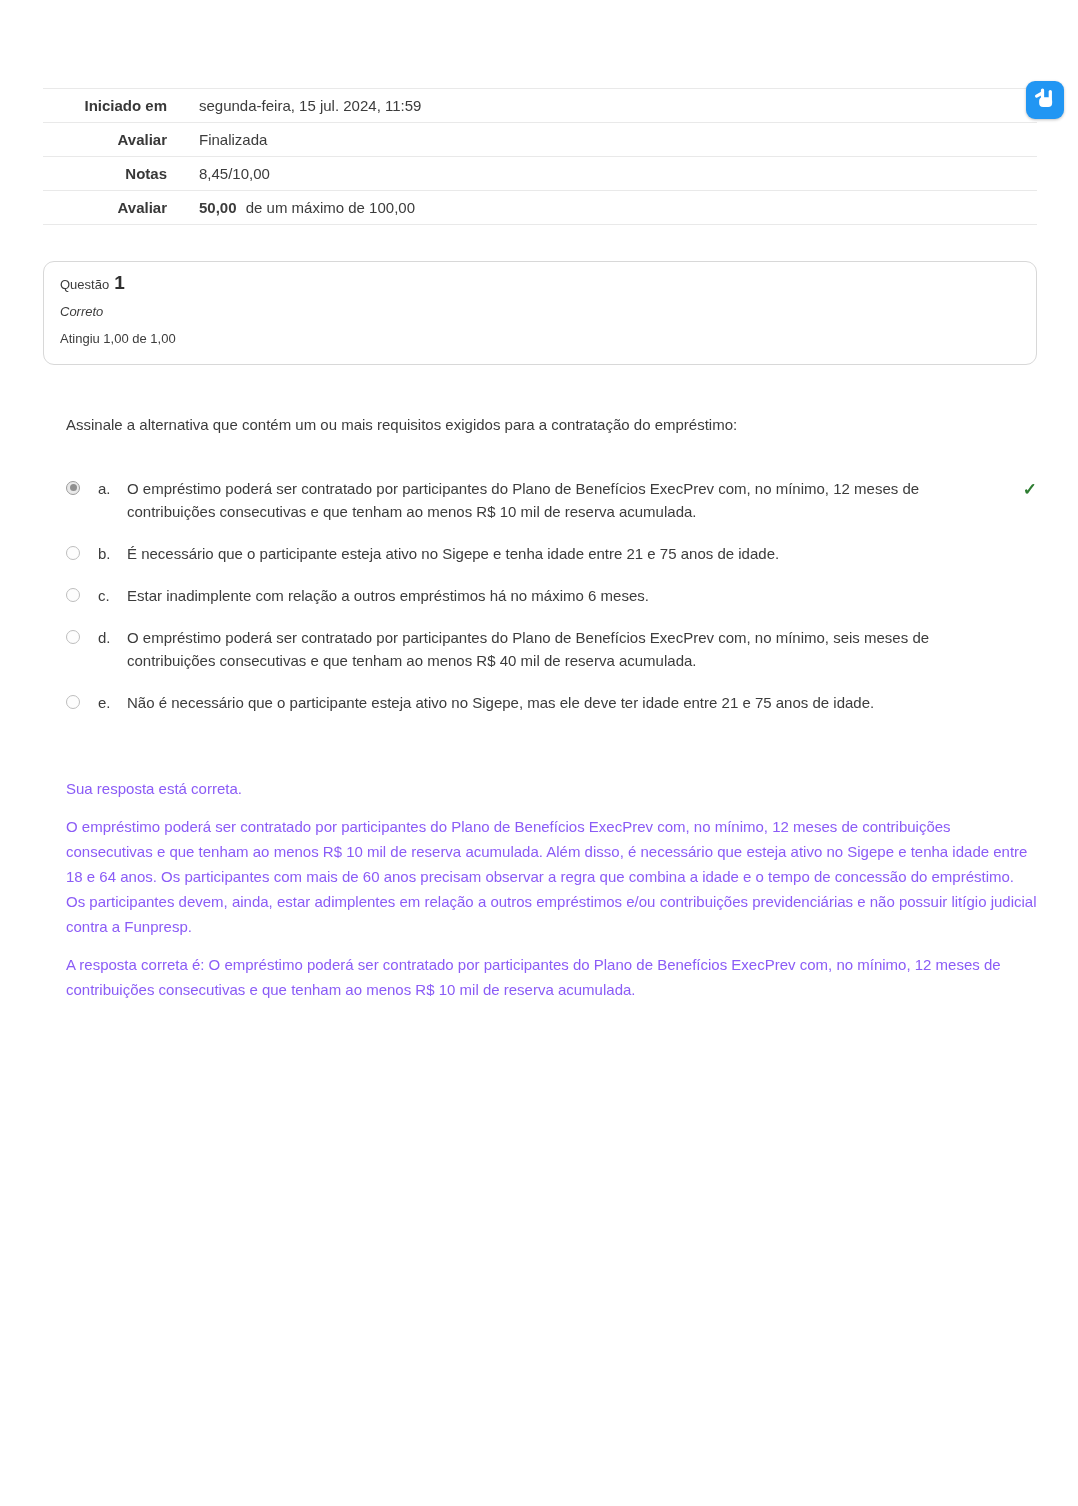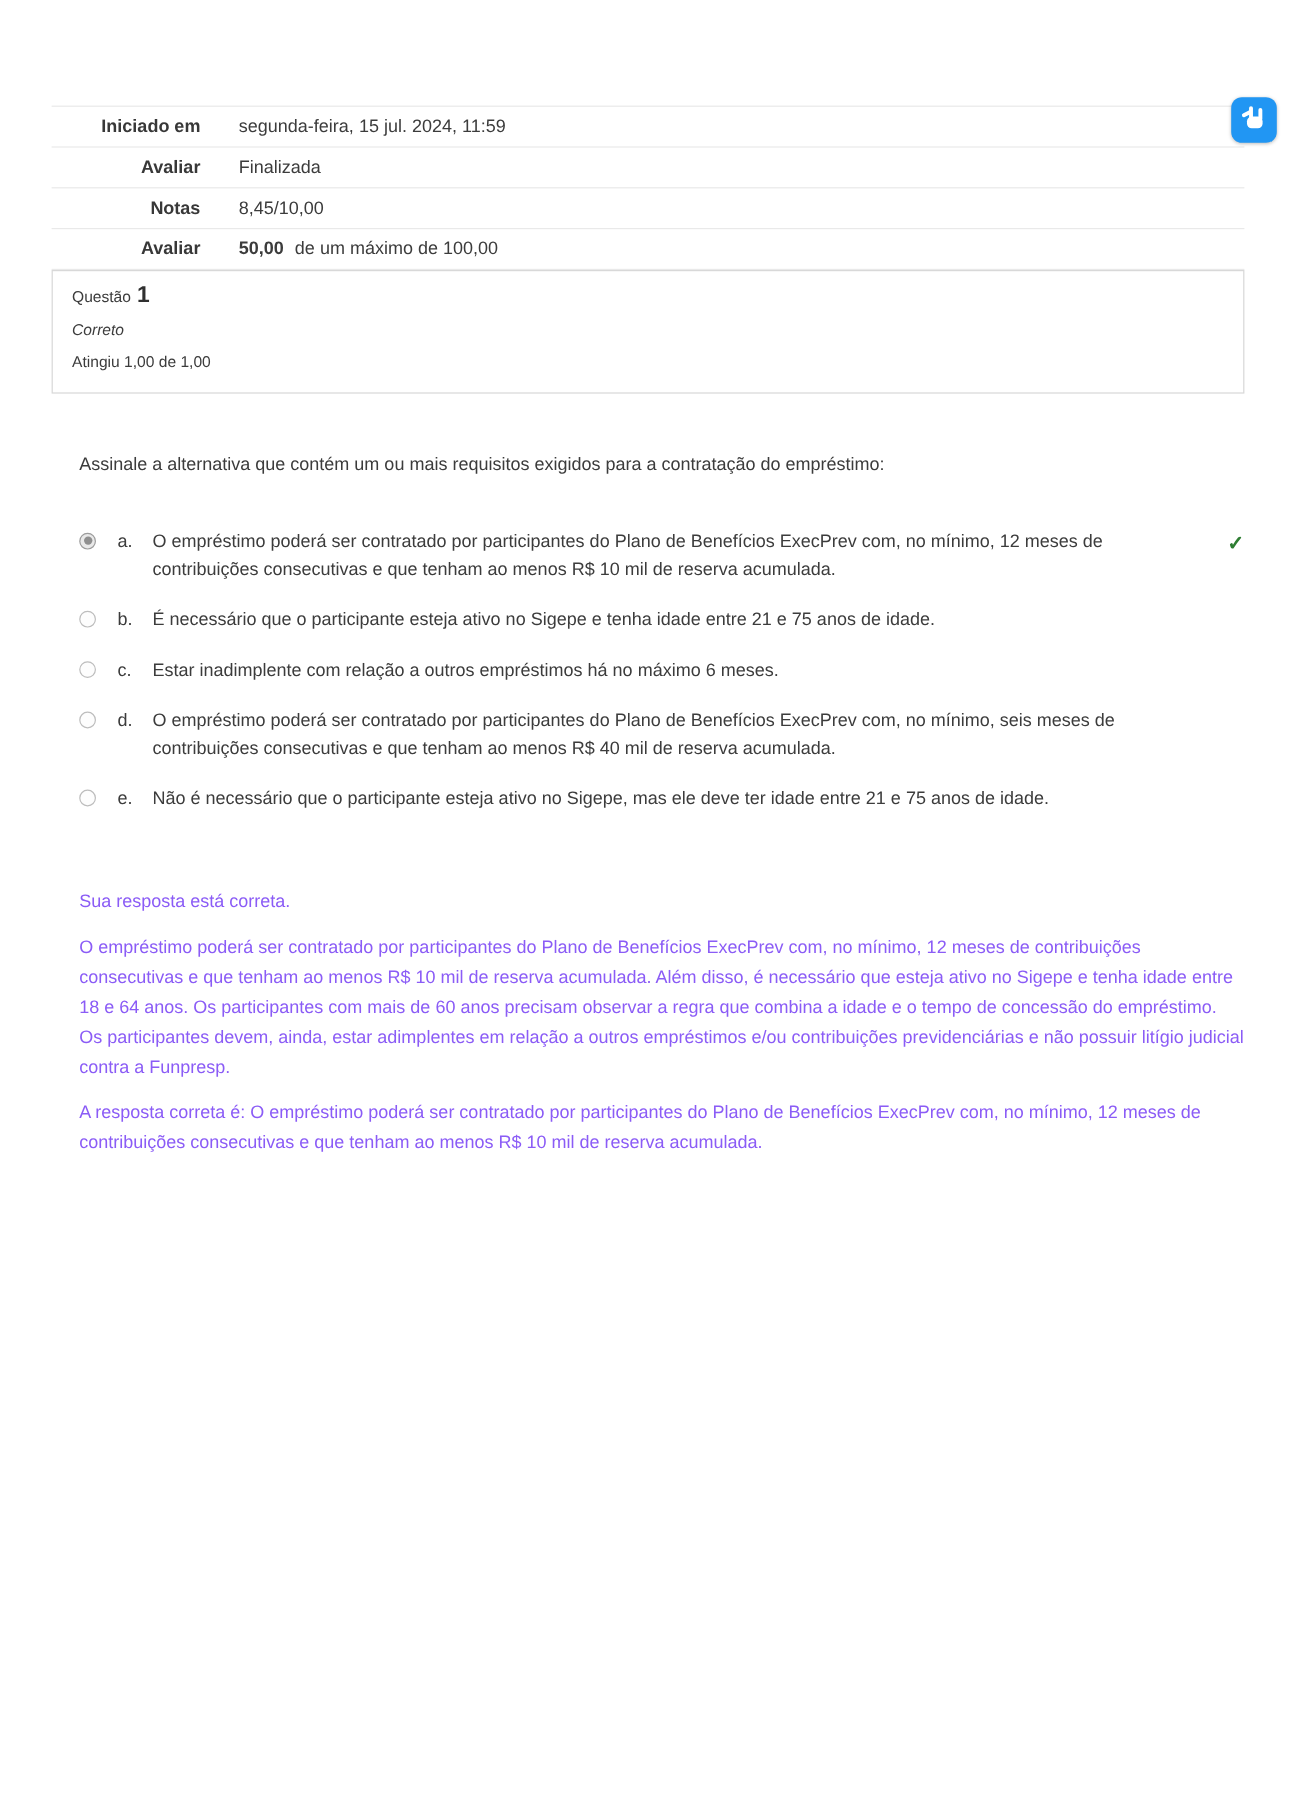--- a/index.html
+++ b/index.html
@@ -56,22 +56,23 @@
     display: flex;
     align-items: center;
     justify-content: center;
     cursor: pointer;
     box-shadow: 0 1px 3px rgba(0,0,0,.25);
   }
   .ht-icon svg { width: 26px; height: 26px; }
 
   
   .qinfo-box {
+    margin-top: 36px;
     border: 1px solid #d8d8d8;
-    border-radius: 0;
+    border-radius: 11px;
     padding: 13px 16px 17px;
     font-size: 13px;
     line-height: 16px;
   }
   .qinfo-box .q-number {
     font-size: 19px;
     font-weight: bold;
     margin-left: 5px;
     color: #303030;
   }

